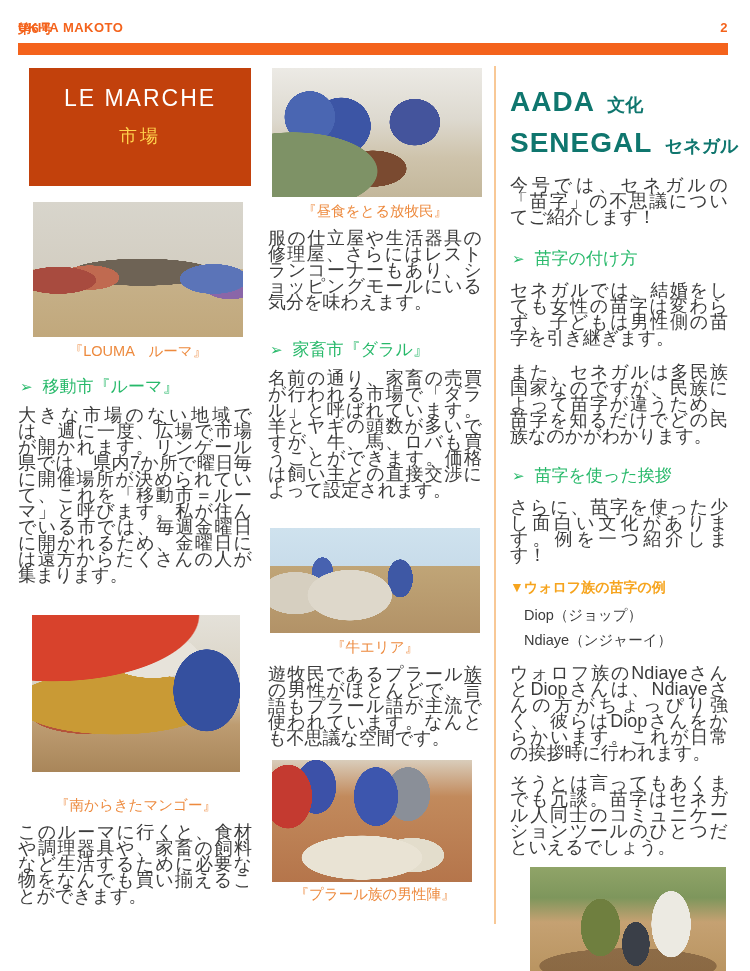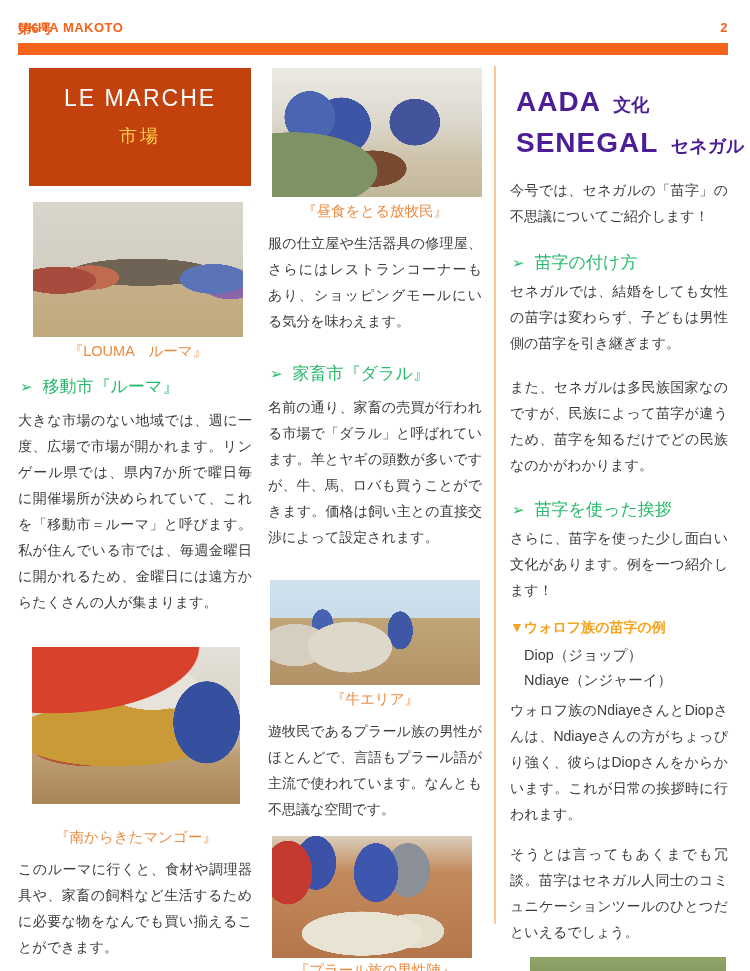--- a/index.html
+++ b/index.html
@@ -77,32 +77,32 @@
       radial-gradient(ellipse 45% 16% at 50% 90%,rgba(92,62,38,.5) 0 100%,transparent 101%),
       linear-gradient(#90a468 0%,#7e965c 28%,#c5a172 50%,#b8935f 100%);}
 
   .caption{color:#ed8a3e;font-size:14.5px;text-align:center;margin-top:5px;}
   .cap-left{width:210px;margin-left:15px;}
   .cap-left2{width:208px;margin-left:14px;margin-top:24px;}
   .cap-mid{width:214px;}
 
   .sec-h{color:#27b96a;font-size:17px;margin-top:14px;display:flex;align-items:center;}
   .sec-h .arrow{font-size:15px;margin:0 10px 0 2px;}
-  .para{font-size:14px;line-height:26px;text-align:justify;margin-top:9px;
+  .para{font-size:18px;line-height:16px;text-align:justify;margin-top:9px;
         color:#3c3c3c;word-break:break-all;}
 
   
-  .rtitle{margin-top:20px;margin-left:6px;color:#4c1d95;}
+  .rtitle{margin-top:20px;color:#0f766e;}
   .rtitle .row{white-space:nowrap;margin-bottom:9px;}
   .rtitle .en{font-size:28px;font-weight:bold;letter-spacing:1px;}
   .rtitle .jp{font-size:18px;font-weight:bold;margin-left:8px;}
   .example-label{color:#f6a41d;font-size:14px;font-weight:bold;margin-top:16px;}
   .example-items{margin-top:6px;margin-left:14px;font-size:14.5px;line-height:25px;}
   .mt-lg{margin-top:18px;}
-  .mt-md{margin-top:4px;}
+  .mt-md{margin-top:12px;}
 </style>
 </head>
 <body>
 
 <div class="page">
 
   <div class="hdr">
     <span class="author">UKITA MAKOTO</span>
     <span class="issue">第6号</span>
     <span class="pageno">2</span>

